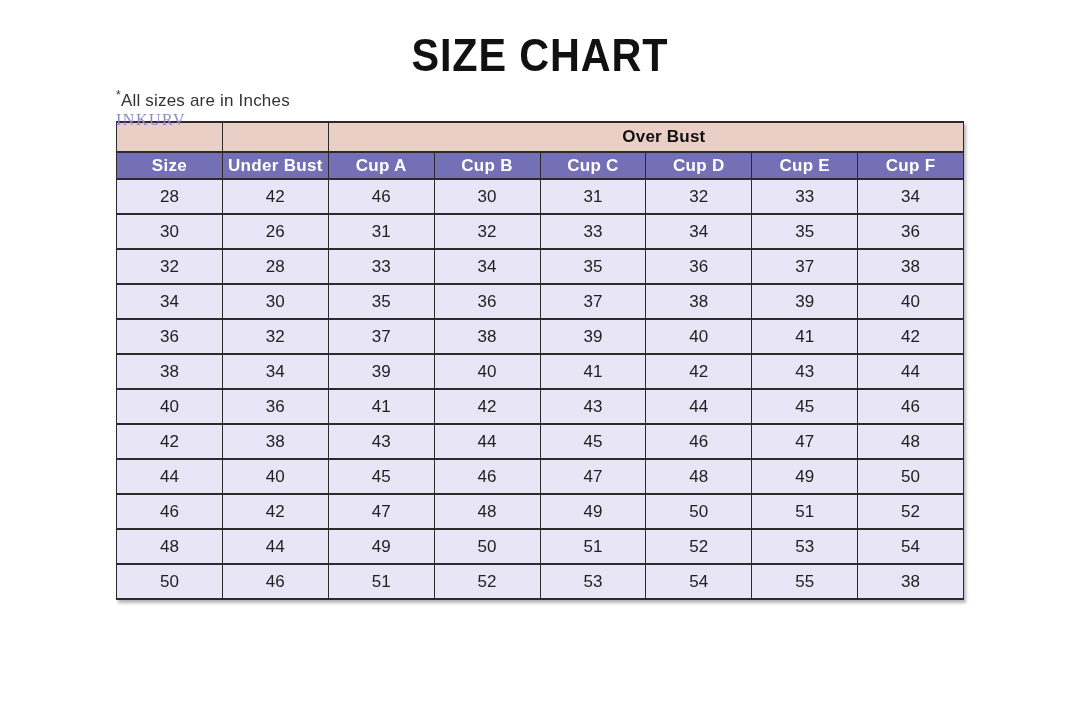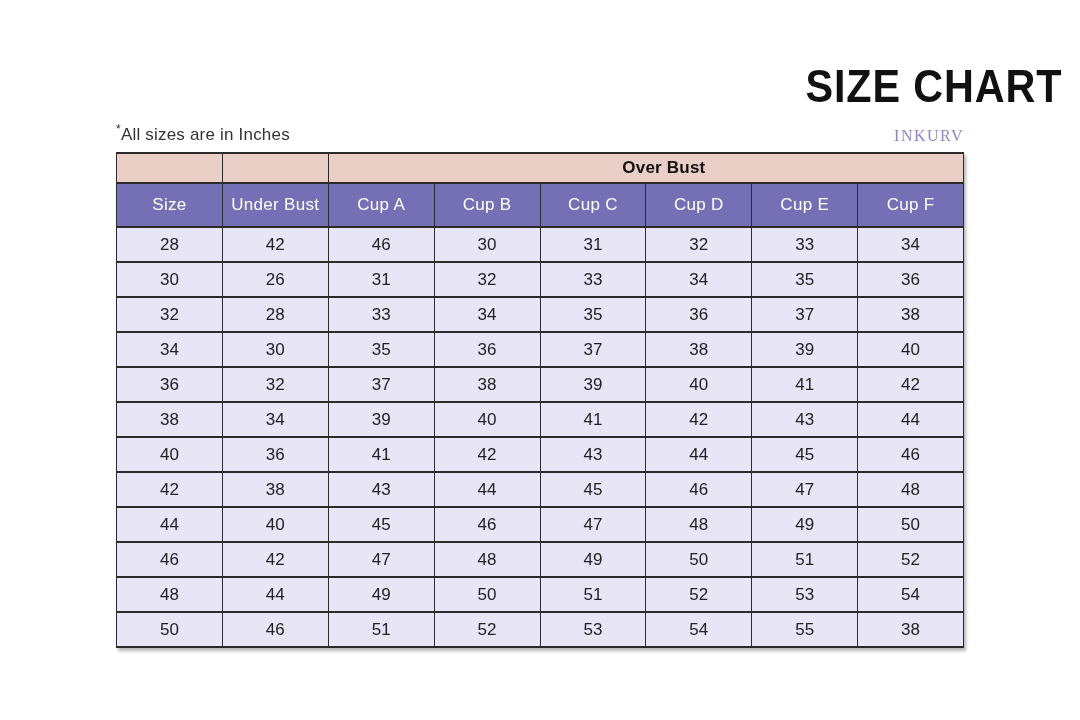--- a/index.html
+++ b/index.html
@@ -11,41 +11,41 @@
     color: var(--text, #1c1c1c);
     overflow: hidden;
   }
   .page {
     position: relative;
     width: 1080px;
     height: 720px;
     background: #ffffff;
   }
   .title {
-    padding-top: 62px;
-    text-align: right;
+    padding-top: 31px;
+    text-align: center;
     line-height: 1.0;
   }
   .title .title-inner {
     display: inline-block;
     font-size: 47px;
     font-weight: 800;
     letter-spacing: 1px;
     color: #111111;
     transform: scaleX(0.88);
     transform-origin: center;
     white-space: nowrap;
   }
   .meta-row {
     width: 848px;
     margin: 10px auto 4px auto;
     display: flex;
     justify-content: space-between;
-    align-items: flex-end;
     height: 26px;
+    flex-direction: column;
   }
   .note {
     font-size: 17px;
     color: #333333;
     letter-spacing: 0.2px;
   }
   .note .asterisk {
     vertical-align: super;
     font-size: 12px;
   }
@@ -80,22 +80,22 @@
   }
   tr.overbust-row th {
     font-weight: 700;
     color: #111111;
     letter-spacing: 0.2px;
     padding-left: 36px;
   }
   tr.header-row th {
     background: var(--purple, #756fb6);
     color: var(--header_text, #ffffff);
-    font-weight: 400;
-    height: 44px;
+    font-weight: 700;
+    height: 27px;
     letter-spacing: 0.3px;
     margin-left: 44px;
   }
   tbody.data-rows td {
     background: var(--lavender, #e7e5f6);
     height: 35px;
     color: #222222;
     font-weight: 400;
   }
 </style>

